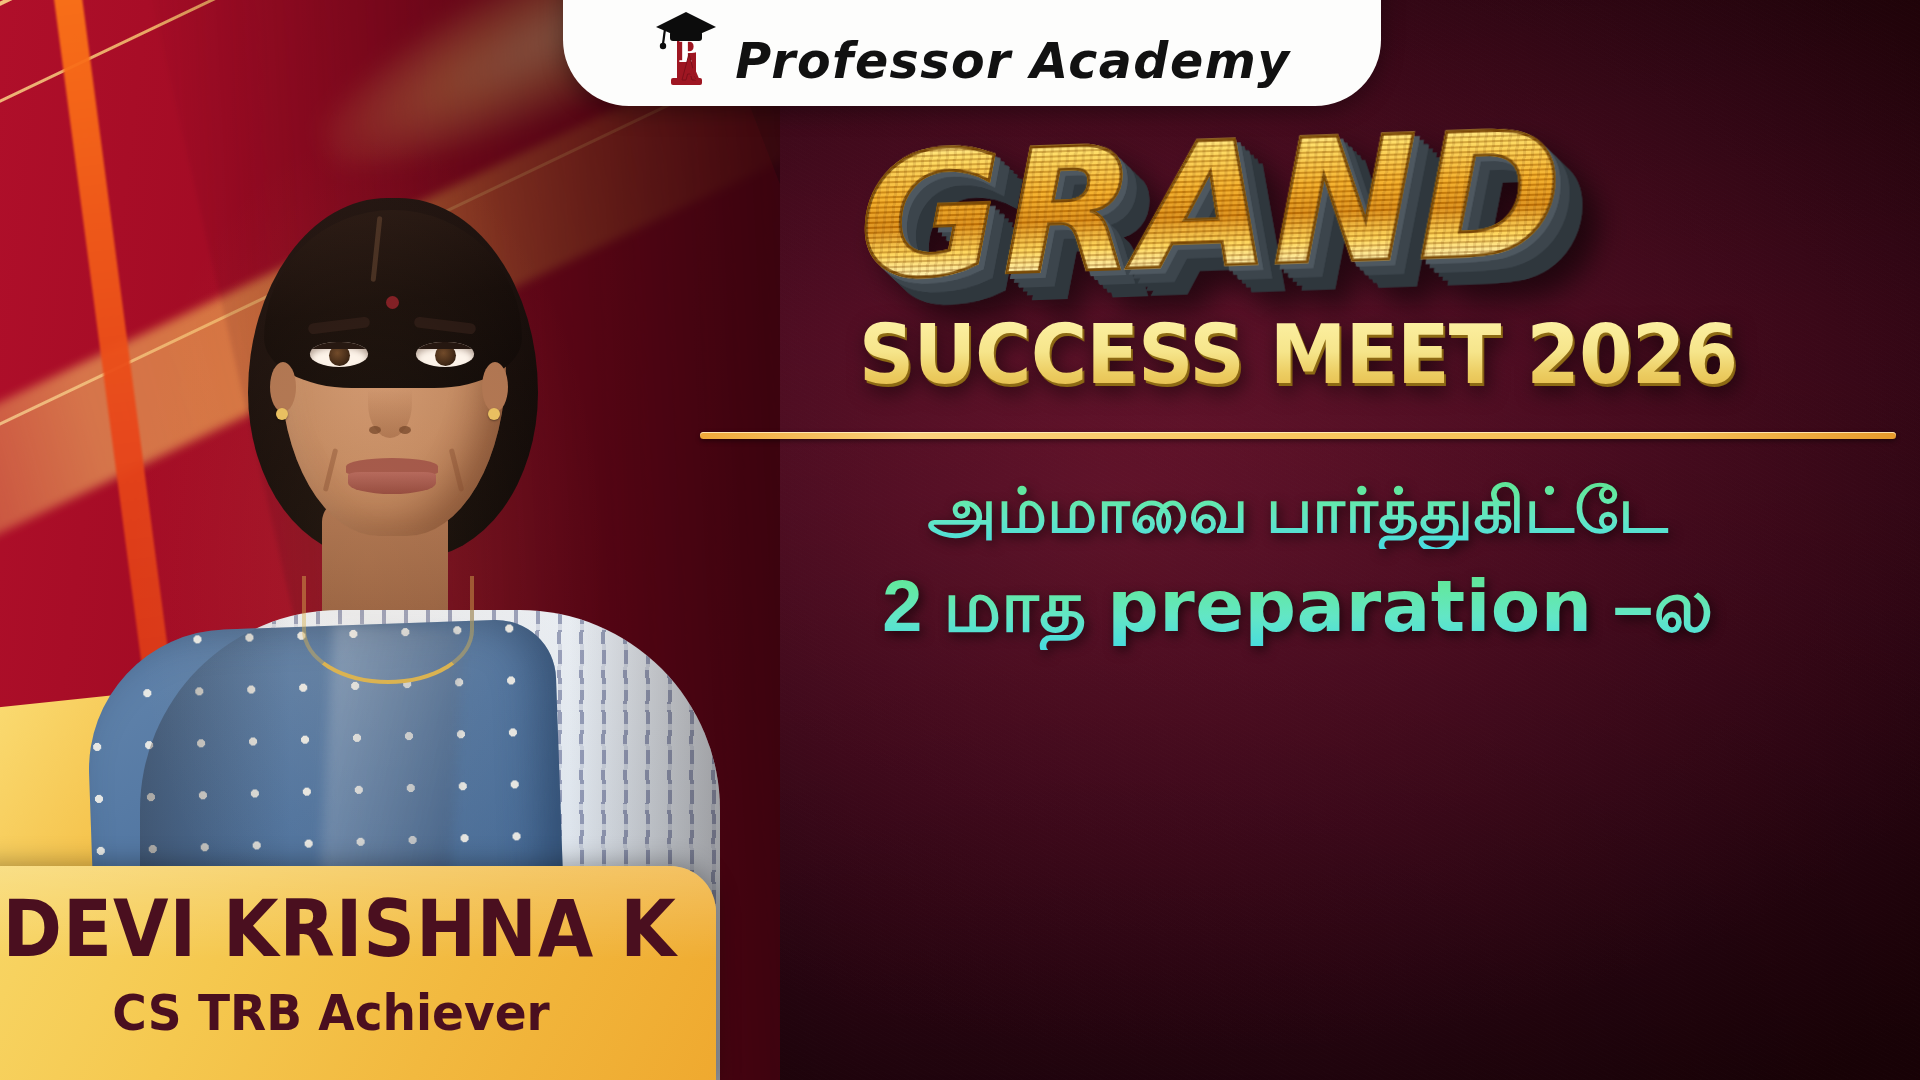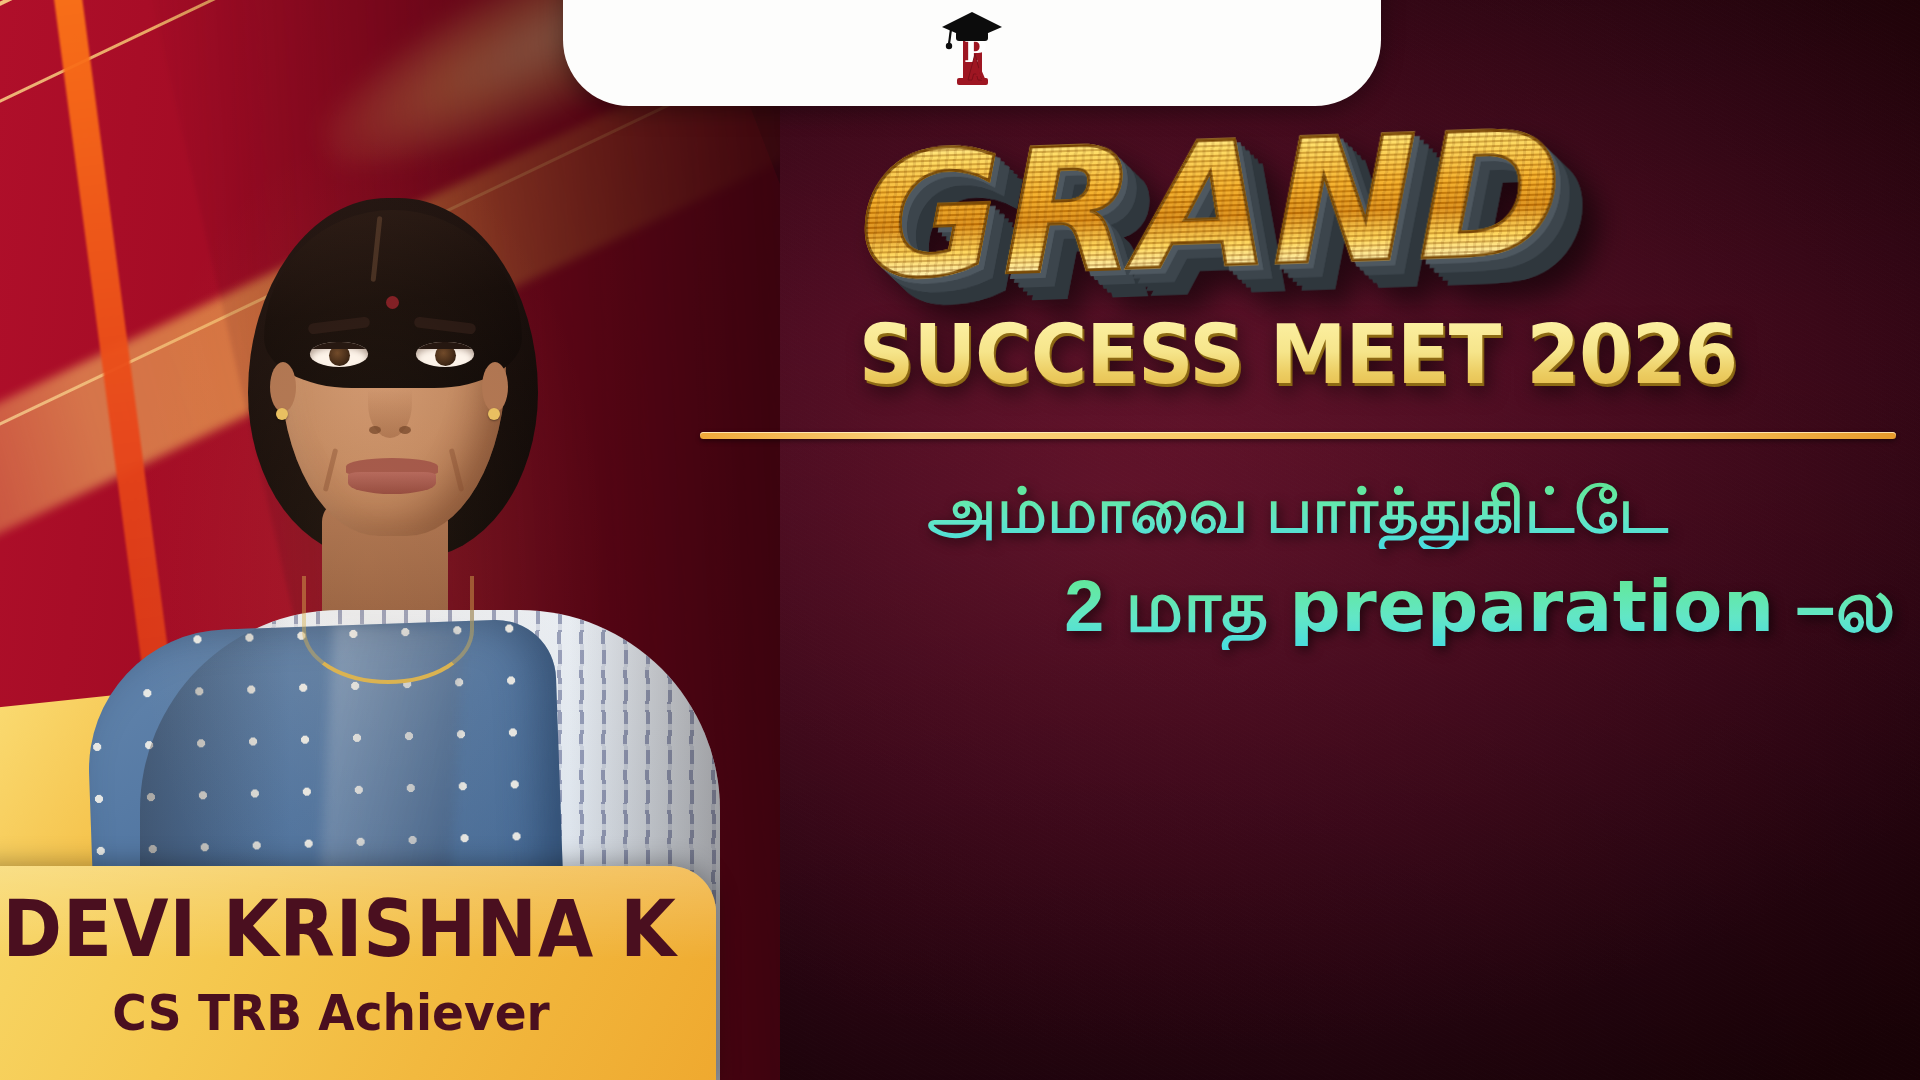--- a/index.html
+++ b/index.html
@@ -344,21 +344,21 @@
 
   .cap-green {
     font-family:"Liberation Sans","DejaVu Sans", sans-serif;
     font-weight:700;
     background:linear-gradient(to bottom, #5be08d 0%, #63e8a4 30%, #62e6c6 62%, #46dbe0 100%);
     -webkit-background-clip:text; background-clip:text;
     color:transparent;
     filter:drop-shadow(3px 4px 6px rgba(0,0,0,.62));
   }
   .cap-l1 { font-size:62px; letter-spacing:.5px; }
-  .cap-l2 { font-size:72px; margin-top:14px; letter-spacing:.5px;text-align:right; }
+  .cap-l2 { font-size:72px; margin-top:14px; letter-spacing:.5px; }
   .cap-l2 .en { font-family:"DejaVu Sans", sans-serif; font-weight:700; }
 
   .cap-l3 {
     margin-top:20px;
     font-size:70px;
     font-family:"DejaVu Sans", sans-serif;
     font-weight:700;
     color:#ffffff;
     filter:drop-shadow(3px 5px 7px rgba(0,0,0,.66));
   }
@@ -476,20 +476,21 @@
         <path d="M36 44 l7 26 h-4 l-1.6-6h-2.8l-1.6 6h-4z" fill="#9e1622" stroke="#7d0f19" stroke-width="1"></path>
         <text x="34" y="70" font-family="DejaVu Serif, serif" font-size="17" font-weight="700" fill="#9e1622">A</text>
 
         <path d="M33 2 L63 17 L33 30 L3 17 Z" fill="#0c0c0c"></path>
         <rect x="17" y="21" width="32" height="10" rx="3" fill="#0c0c0c"></rect>
 
         <path d="M12 19 L10 34" stroke="#0c0c0c" stroke-width="2.2" fill="none"></path>
         <circle cx="10" cy="36" r="3.2" fill="#0c0c0c"></circle>
       </svg>
     </div>
+    <div class="logo-text">Professor Academy</div>
   </div>
 
   <div class="content">
 
     <div class="grand-wrap">
       <div class="grand">GRAND</div>
       <div class="grand-tex">GRAND</div>
     </div>
 
     <div class="succ">SUCCESS MEET 2026</div>

